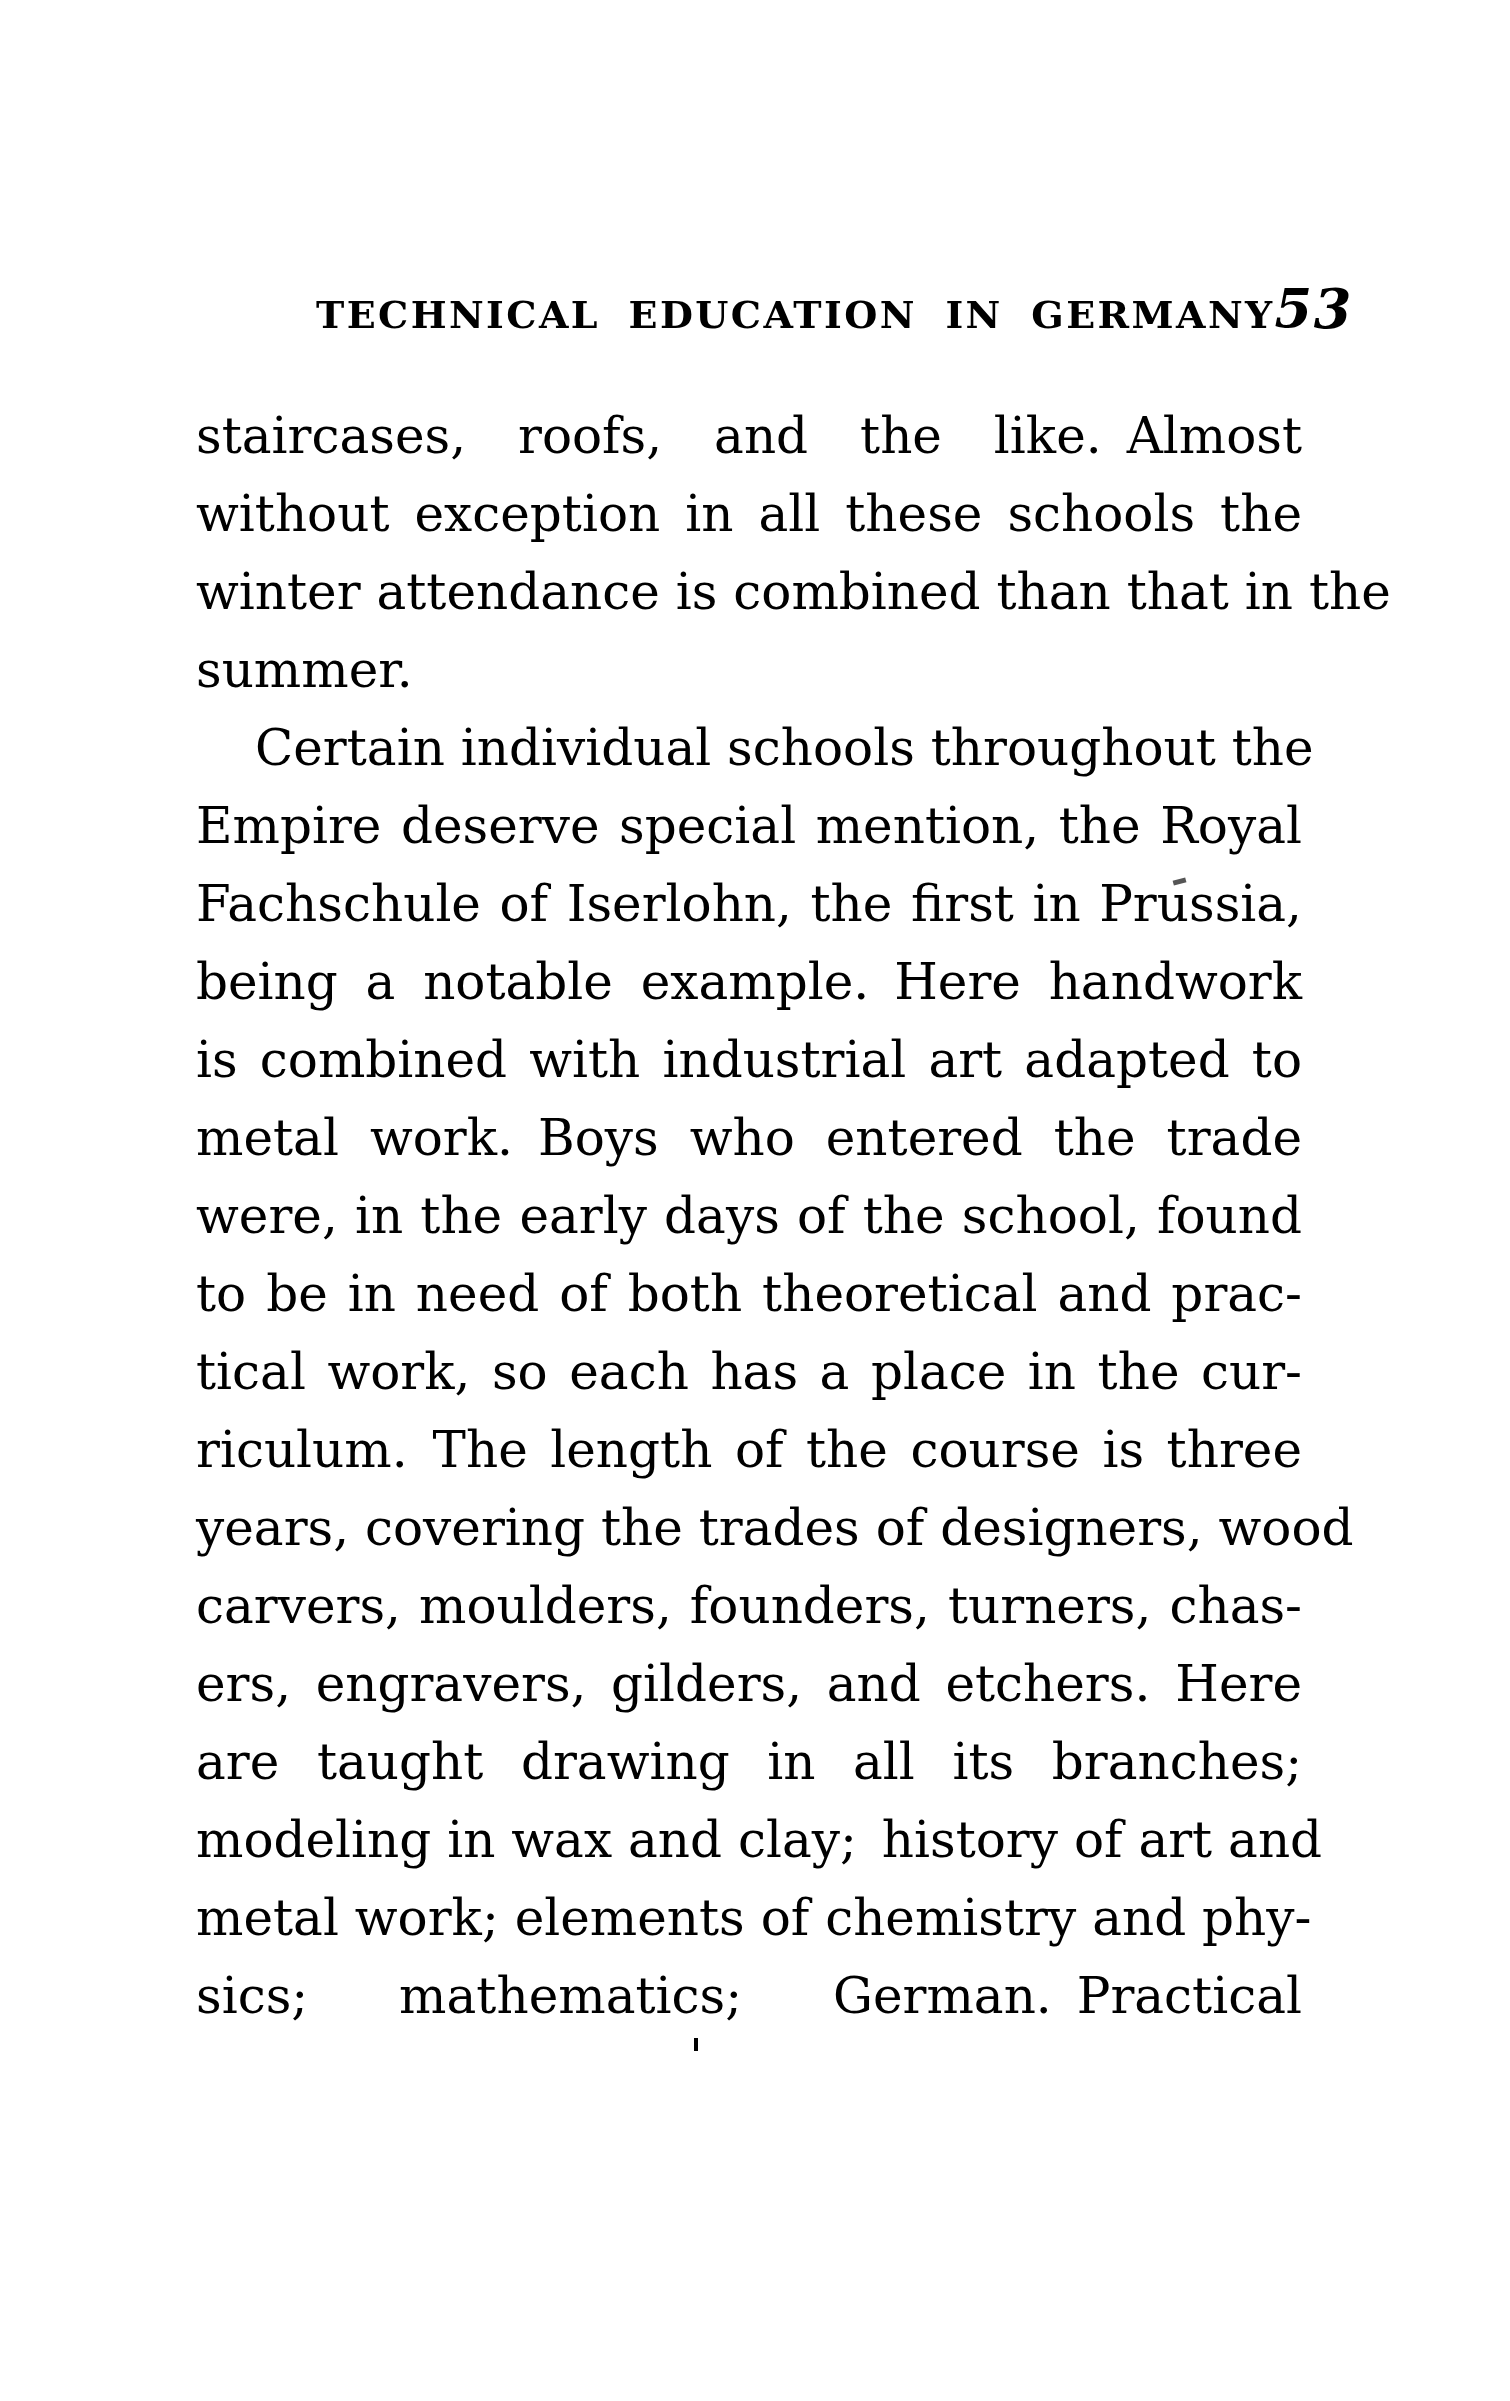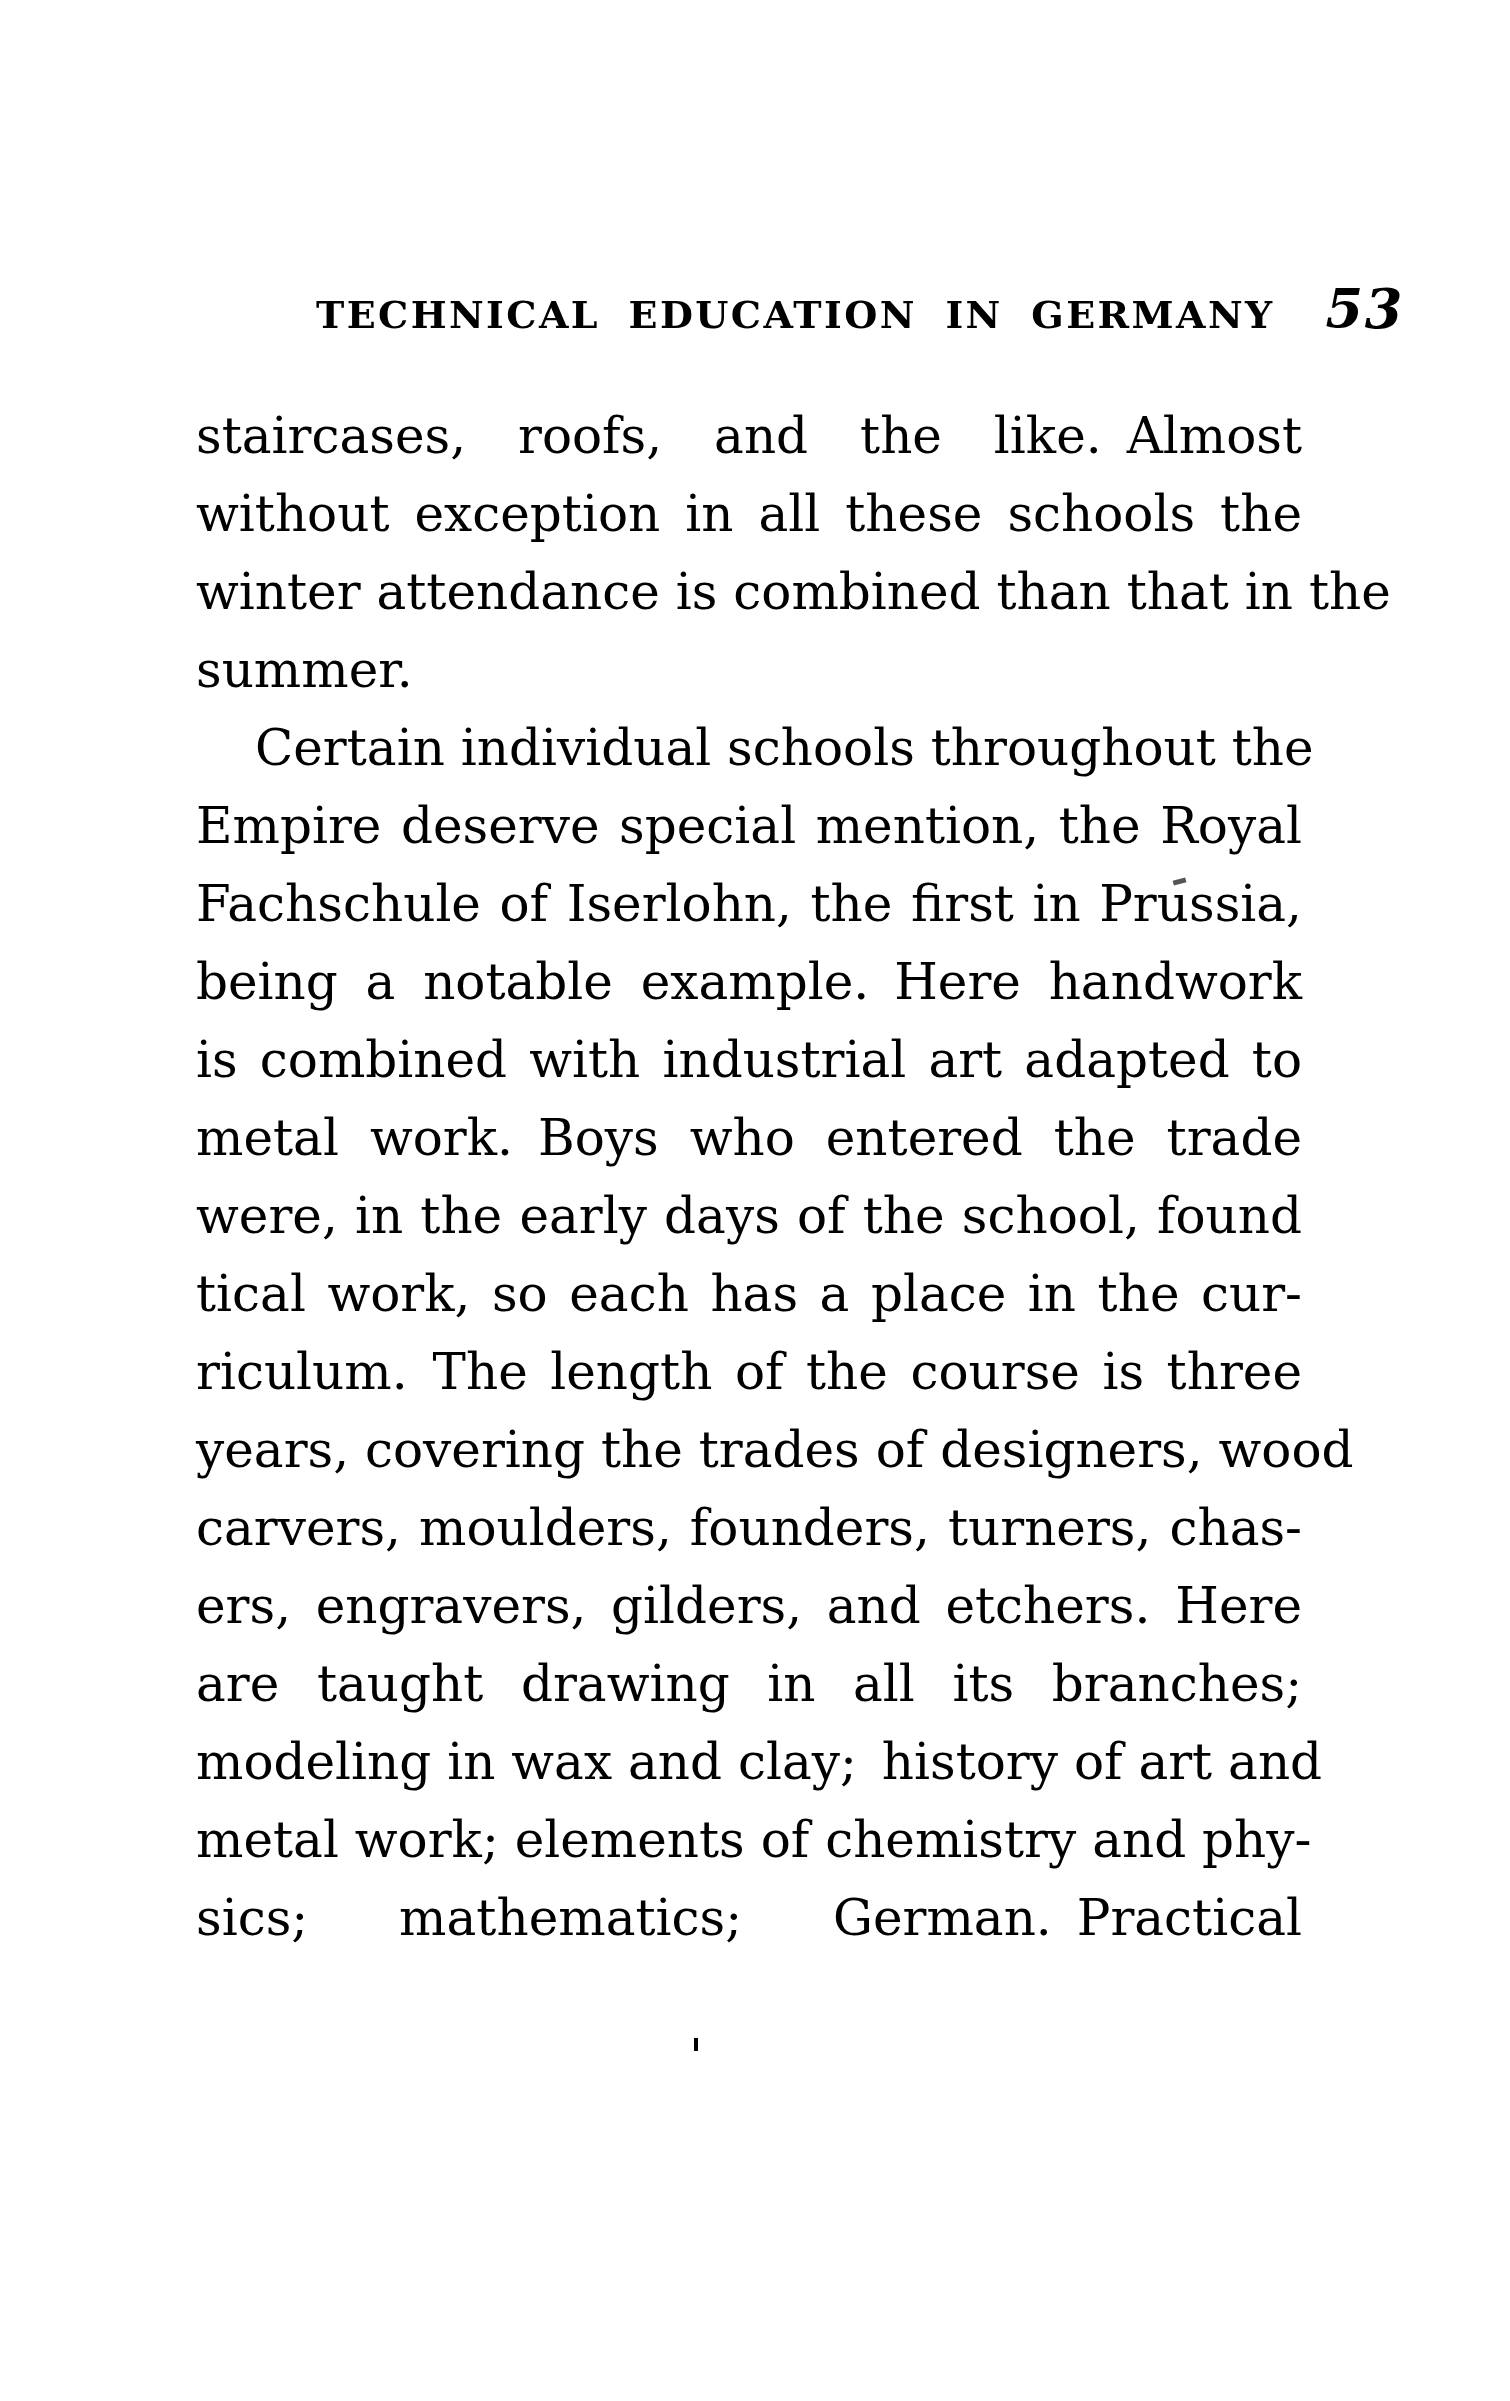--- a/index.html
+++ b/index.html
@@ -15,21 +15,20 @@
     color: #000000;
     font-family: "DejaVu Serif", serif;
     overflow: hidden;
   }
   .running-header {
     position: absolute;
     top: 277px;
     left: 316px;
     display: flex;
     align-items: baseline;
-    gap: 51px;
     white-space: nowrap;
   }
   .running-header .title {
     font-size: 38px;
     font-weight: 700;
     letter-spacing: 2.4px;
     word-spacing: 13px;
   }
   .running-header .page-number {
     font-size: 54px;
@@ -92,20 +91,21 @@
     <div class="line">without exception in all these schools the</div>
     <div class="line">winter attendance is combined than that in the</div>
     <div class="line para-end">summer.</div>
     <div class="line indent">Certain individual schools throughout the</div>
     <div class="line">Empire deserve special mention, the Royal</div>
     <div class="line">Fachschule of Iserlohn, the first in Prussia,</div>
     <div class="line">being a notable example. Here handwork</div>
     <div class="line">is combined with industrial art adapted to</div>
     <div class="line">metal work. Boys who entered the trade</div>
     <div class="line">were, in the early days of the school, found</div>
+    <div class="line">to be in need of both theoretical and prac-</div>
     <div class="line">tical work, so each has a place in the cur-</div>
     <div class="line">riculum. The length of the course is three</div>
     <div class="line">years, covering the trades of designers, wood</div>
     <div class="line">carvers, moulders, founders, turners, chas-</div>
     <div class="line">ers, engravers, gilders, and etchers. Here</div>
     <div class="line">are taught drawing in all its branches;</div>
     <div class="line">modeling in wax and clay; history of art and</div>
     <div class="line">metal work; elements of chemistry and phy-</div>
     <div class="line">sics; mathematics; German. Practical</div>
   </div>

